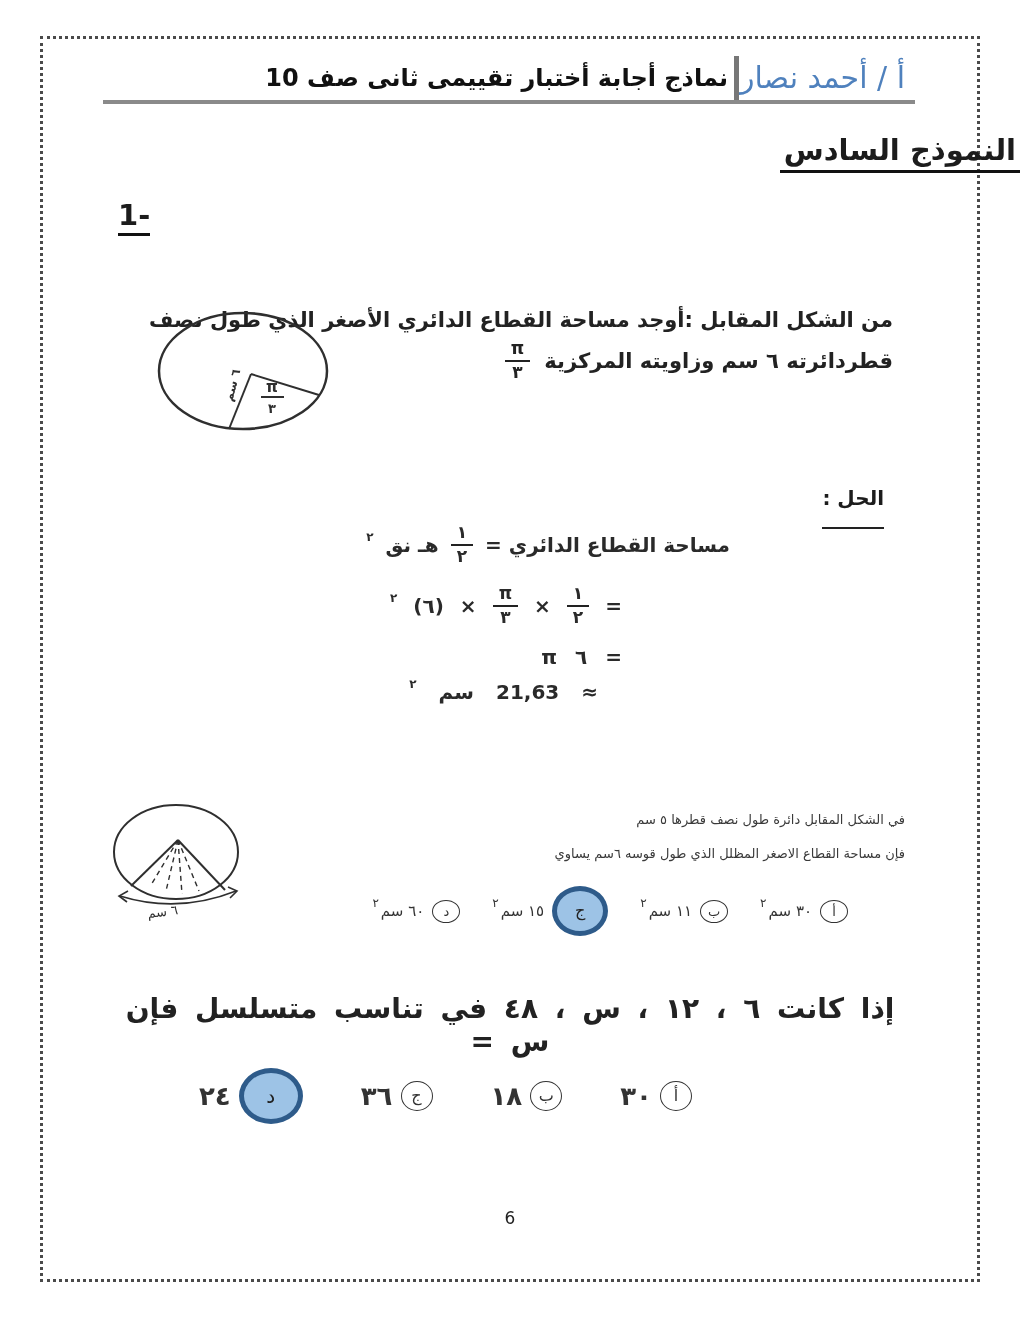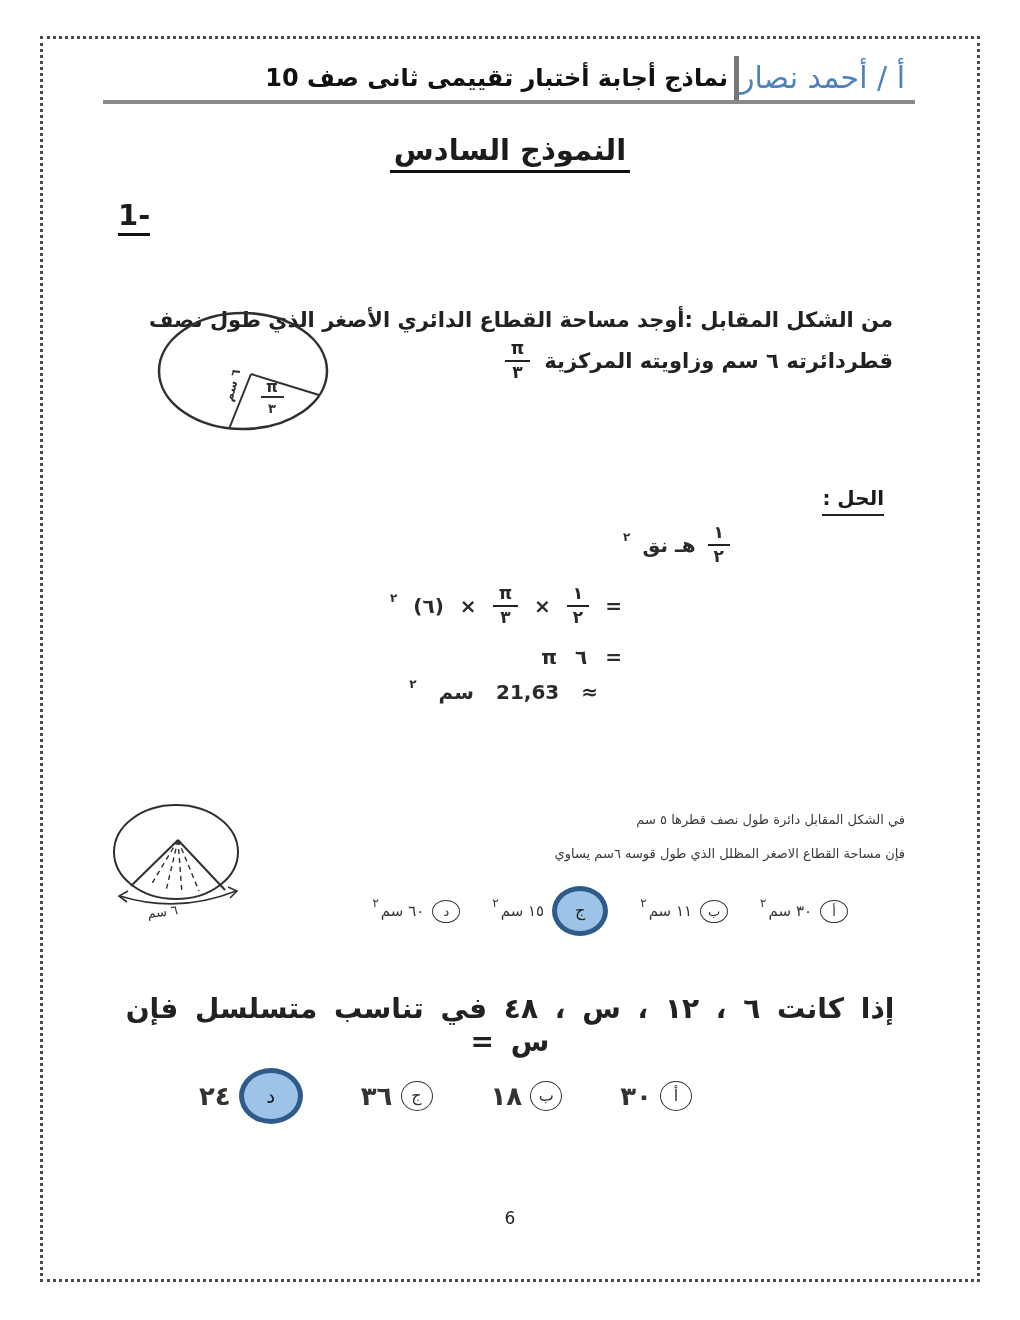--- a/index.html
+++ b/index.html
@@ -12,33 +12,33 @@
   .page-border{
     left:40px;top:36px;width:934px;height:1240px;
     border:3px dotted #4a4a4a;pointer-events:none;
   }
   
   .teacher-name{right:115px;top:60px;font-size:30px;font-weight:normal;color:#4f81bd;direction:rtl;white-space:nowrap;}
   .header-vbar{left:734px;top:56px;width:5px;height:48px;background:#777;}
   .doc-title{right:292px;top:64px;font-size:24px;font-weight:bold;direction:rtl;white-space:nowrap;color:#111;}
   .header-rule{left:103px;top:100px;width:812px;height:4px;background:#8a8a8a;}
   
-  .section-title{left:0;top:133px;width:1020px;text-align:center;font-size:29px;font-weight:bold;direction:rtl;}
+  .section-title{left:0;top:133px;width:1020px;font-size:29px;font-weight:bold;direction:rtl;}
   .section-title span{border-bottom:3px solid #111;padding:0 4px 3px;}
   .qnum{left:118px;top:198px;font-size:29px;font-weight:bold;border-bottom:3px solid #111;padding-bottom:1px;}
   
   .p1{right:127px;top:264px;width:770px;direction:rtl;text-align:right;font-size:21px;font-weight:bold;color:#222;margin-top:44px;}
   .p1 .l1{margin-bottom:8px;white-space:nowrap;}
   .p1 .l2{display:flex;direction:rtl;align-items:center;gap:14px;white-space:nowrap;}
   .frac{display:inline-flex;flex-direction:column;align-items:center;line-height:1.05;font-size:17px;font-weight:bold;}
   .frac .fnum{border-bottom:2px solid #222;padding:0 6px 2px;}
   .frac .fden{padding-top:2px;}
   .sup{font-size:12px;transform:translateY(-8px);display:inline-block;}
   
-  .sol-heading{right:136px;top:486px;font-size:20px;font-weight:bold;direction:rtl;border-bottom:2px solid #222;padding-bottom:4px;}
+  .sol-heading{right:136px;top:486px;font-size:20px;font-weight:bold;direction:rtl;border-bottom:2px solid #222;padding-bottom:17px;}
   .mline{display:flex;direction:rtl;align-items:center;font-size:20px;font-weight:bold;color:#2a2a2a;white-space:nowrap;}
   .sol1{right:290px;top:524px;gap:12px;}
   .sol2{right:398px;top:585px;gap:16px;}
   .sol3{right:398px;top:645px;gap:18px;}
   .sol4{right:422px;top:680px;gap:22px;}
   
   .p2{right:115px;top:803px;width:620px;direction:rtl;text-align:right;font-size:13px;color:#3a3a3a;line-height:34px;}
   .choices-row{display:flex;direction:rtl;align-items:center;}
   .row1{right:172px;top:886px;gap:32px;}
   .choice{display:flex;direction:rtl;align-items:center;gap:8px;}
@@ -93,20 +93,21 @@
   <path d="M 103 76 L 171 97" stroke="#2f2f2f" stroke-width="2" fill="none"></path>
   <text x="124" y="94" font-size="15" font-weight="bold" text-anchor="middle">π</text>
   <line x1="113" y1="99" x2="136" y2="99" stroke="#2f2f2f" stroke-width="2"></line>
   <text x="124" y="115" font-size="13" font-weight="bold" text-anchor="middle">٣</text>
   <text transform="translate(84,104) rotate(-75)" font-size="12" font-weight="bold">٦ سم</text>
 </svg>
 
 <div class="abs sol-heading">الحل :</div>
 
 <div class="abs mline sol1">
+  <span>مساحة القطاع الدائري =</span>
   <span class="frac">
     <span class="fnum">١</span>
     <span class="fden">٢</span>
   </span>
   <span>هـ نق</span>
   <span class="sup">٢</span>
 </div>
 
 <div class="abs mline sol2">
   <span>=</span>

